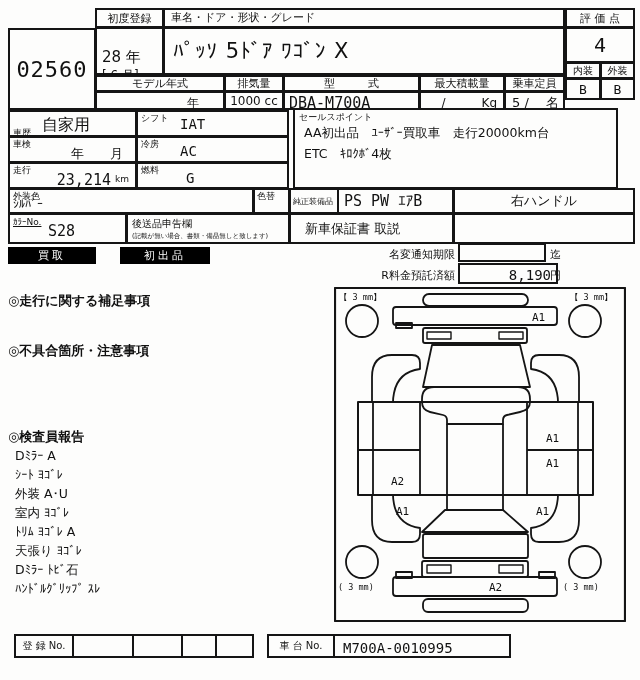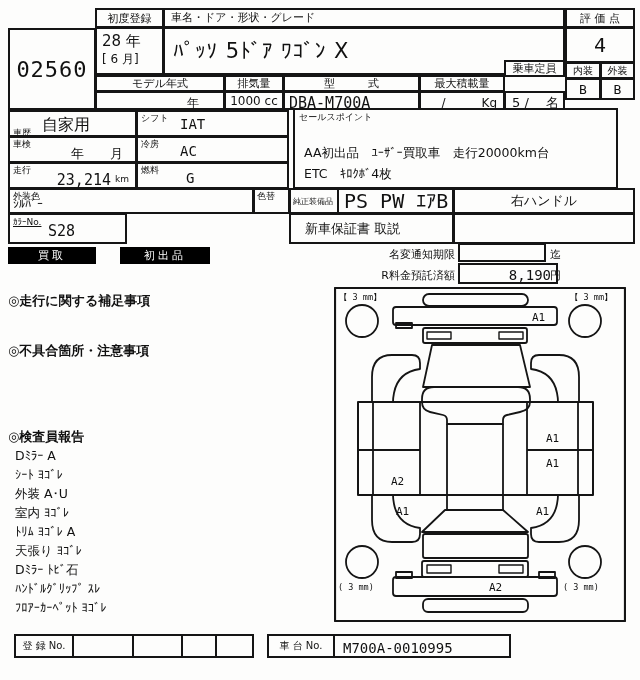--- a/index.html
+++ b/index.html
@@ -22,40 +22,40 @@
   svg text{font-family:"DejaVu Sans Mono",monospace;fill:#111;}
 </style>
 </head>
 <body>
 
 <div id="sheet">
 
   <div class="abs cell ctr mono" style="left:8px;top:28px;width:88px;height:82px;font-size:22px;letter-spacing:1px;">02560</div>
 
   <div class="abs cell ctr hdr" style="left:95px;top:8px;width:69px;height:20px;">初度登録</div>
-  <div class="abs cell" style="left:95px;top:27px;width:69px;height:48px;padding:3px 5px;">
+  <div class="abs cell" style="left:95px;top:27px;width:69px;height:48px;padding:19px 5px;">
     <span style="font-size:15px;display:block;">28 年</span>
     <span style="font-size:12px;display:block;">[ 6 月]</span>
   </div>
 
   <div class="abs cell hdr" style="left:163px;top:8px;width:402px;height:20px;padding-left:6px;">車名・ドア・形状・グレード</div>
   <div class="abs cell" style="left:163px;top:27px;width:402px;height:48px;font-size:21px;padding:10px 0 0 8px;letter-spacing:1px;">ﾊﾟｯｿ 5ﾄﾞｱ ﾜｺﾞﾝ X</div>
 
   <div class="abs cell ctr hdr" style="left:565px;top:8px;width:70px;height:20px;">評 価 点</div>
   <div class="abs cell ctr mono" style="left:565px;top:27px;width:70px;height:36px;font-size:20px;">4</div>
   <div class="abs cell ctr" style="left:565px;top:62px;width:36px;height:17px;font-size:10px;">内装</div>
   <div class="abs cell ctr" style="left:600px;top:62px;width:35px;height:17px;font-size:10px;">外装</div>
   <div class="abs cell ctr mono" style="left:565px;top:78px;width:36px;height:22px;font-size:13px;">B</div>
   <div class="abs cell ctr mono" style="left:600px;top:78px;width:35px;height:22px;font-size:13px;">B</div>
 
   <div class="abs cell ctr hdr" style="left:95px;top:75px;width:130px;height:17px;">モデル年式</div>
   <div class="abs cell ctr hdr" style="left:224px;top:75px;width:60px;height:17px;">排気量</div>
   <div class="abs cell ctr hdr" style="left:283px;top:75px;width:137px;height:17px;">型　　　式</div>
   <div class="abs cell ctr hdr" style="left:419px;top:75px;width:86px;height:17px;">最大積載量</div>
-  <div class="abs cell ctr hdr" style="left:504px;top:60px;width:61px;height:17px;">乗車定員</div>
+  <div class="abs cell ctr hdr" style="left:504px;top:75px;width:61px;height:17px;">乗車定員</div>
 
   <div class="abs cell" style="left:95px;top:91px;width:130px;height:19px;font-size:12px;text-align:right;padding:2px 24px 0 0;">年</div>
   <div class="abs cell ctr" style="left:224px;top:91px;width:60px;height:19px;font-size:12px;">1000 cc</div>
   <div class="abs cell mono" style="left:283px;top:91px;width:137px;height:19px;font-size:15px;padding:1px 0 0 4px;">DBA-M700A</div>
   <div class="abs cell" style="left:419px;top:91px;width:86px;height:19px;font-size:12px;text-align:right;padding:2px 6px 0 0;">/　　　Kg</div>
   <div class="abs cell" style="left:504px;top:91px;width:61px;height:19px;font-size:13px;padding:1px 0 0 6px;">5 /　 名</div>
 
   <div class="abs cell" style="left:8px;top:110px;width:129px;height:27px;">
     <span class="lbl" style="padding:16px 0 0 3px;">車歴</span>
     <span style="position:absolute;left:32px;top:3px;font-size:16px;">自家用</span>
@@ -77,40 +77,44 @@
     <span class="mono" style="position:absolute;right:24px;top:7px;font-size:15px;">23,214</span>
     <span style="position:absolute;right:6px;bottom:3px;font-size:9px;">km</span>
   </div>
   <div class="abs cell" style="left:136px;top:162px;width:153px;height:27px;">
     <span class="lbl" style="padding:1px 0 0 3px;position:absolute;">燃料</span>
     <span class="mono" style="position:absolute;left:48px;top:6px;font-size:14px;">G</span>
   </div>
 
   <div class="abs cell" style="left:293px;top:108px;width:325px;height:81px;">
     <span class="lbl" style="padding:2px 0 0 4px;">セールスポイント</span>
-    <span style="display:block;font-size:12.5px;padding:3px 0 0 9px;margin-top:20px;">AA初出品　ﾕｰｻﾞｰ買取車　走行20000km台</span>
+    <span style="display:block;font-size:12.5px;padding:3px 0 0 9px;">AA初出品　ﾕｰｻﾞｰ買取車　走行20000km台</span>
     <span style="display:block;font-size:12.5px;padding:4px 0 0 9px;">ETC　ｷﾛｸﾎﾞ4枚</span>
   </div>
 
   <div class="abs cell" style="left:8px;top:188px;width:246px;height:26px;">
     <span class="lbl" style="padding:1px 0 0 3px;">外装色</span>
     <span style="position:absolute;left:3px;bottom:1px;font-size:12px;">ｼﾙﾊﾞｰ</span>
   </div>
   <div class="abs cell" style="left:253px;top:188px;width:37px;height:26px;">
     <span class="lbl" style="padding:1px 0 0 2px;">色替</span>
   </div>
   <div class="abs cell" style="left:289px;top:188px;width:165px;height:26px;display:flex;align-items:center;">
     <span style="font-size:8px;width:44px;flex:none;border-right:2px solid #151515;align-self:stretch;display:flex;align-items:center;padding-left:2px;">純正装備品</span>
-    <span class="mono" style="font-size:20px;padding-left:5px;">PS PW ｴｱB</span>
+    <span class="mono" style="font-size:15px;padding-left:5px;">PS PW ｴｱB</span>
   </div>
   <div class="abs cell ctr" style="left:453px;top:188px;width:182px;height:26px;font-size:13px;">右ハンドル</div>
 
   <div class="abs cell" style="left:8px;top:213px;width:119px;height:31px;">
     <span class="lbl" style="padding:2px 0 0 3px;position:absolute;text-decoration:underline;">ｶﾗｰNo.</span>
     <span class="mono" style="position:absolute;left:38px;top:7px;font-size:15px;">S28</span>
+  </div>
+  <div class="abs cell" style="left:126px;top:213px;width:164px;height:31px;">
+    <span style="display:block;font-size:10px;padding:2px 0 0 4px;">後送品申告欄</span>
+    <span style="display:block;font-size:6.5px;padding:1px 0 0 4px;white-space:nowrap;">(記載が無い場合、書類・備品無しと致します)</span>
   </div>
   <div class="abs cell" style="left:289px;top:213px;width:165px;height:31px;font-size:13px;display:flex;align-items:center;padding-left:14px;">新車保証書 取説</div>
   <div class="abs cell" style="left:453px;top:213px;width:182px;height:31px;"></div>
 
   <div class="abs badge" style="left:8px;top:247px;width:88px;height:17px;">買取</div>
   <div class="abs badge" style="left:120px;top:247px;width:90px;height:17px;">初出品</div>
 
   <div class="abs rlab" style="left:340px;top:247px;width:115px;">名変通知期限</div>
   <div class="abs cell" style="left:458px;top:243px;width:88px;height:19px;"></div>
   <div class="abs" style="left:550px;top:247px;font-size:11px;">迄</div>
@@ -124,21 +128,20 @@
 
   <div class="abs" style="left:15px;top:446px;width:230px;">
     <div class="insp-item">Dﾐﾗｰ A</div>
     <div class="insp-item">ｼｰﾄ ﾖｺﾞﾚ</div>
     <div class="insp-item">外装 A･U</div>
     <div class="insp-item">室内 ﾖｺﾞﾚ</div>
     <div class="insp-item">ﾄﾘﾑ ﾖｺﾞﾚ A</div>
     <div class="insp-item">天張り ﾖｺﾞﾚ</div>
     <div class="insp-item">Dﾐﾗｰ ﾄﾋﾞ石</div>
     <div class="insp-item">ﾊﾝﾄﾞﾙｸﾞﾘｯﾌﾟ ｽﾚ</div>
-    <div class="insp-item">ﾌﾛｱｰｶｰﾍﾟｯﾄ ﾖｺﾞﾚ</div>
   </div>
 
   <svg class="abs" style="left:334px;top:287px;" width="292" height="335" viewBox="0 0 292 335">
     <g fill="none" stroke="#151515" stroke-width="1.8" stroke-linejoin="round">
       <rect x="1" y="1" width="290" height="333" stroke-width="2.2"></rect>
 
       <circle cx="28" cy="34" r="16"></circle>
       <circle cx="251" cy="34" r="16"></circle>
       <circle cx="28" cy="275" r="16"></circle>
       <circle cx="251" cy="275" r="16"></circle>

